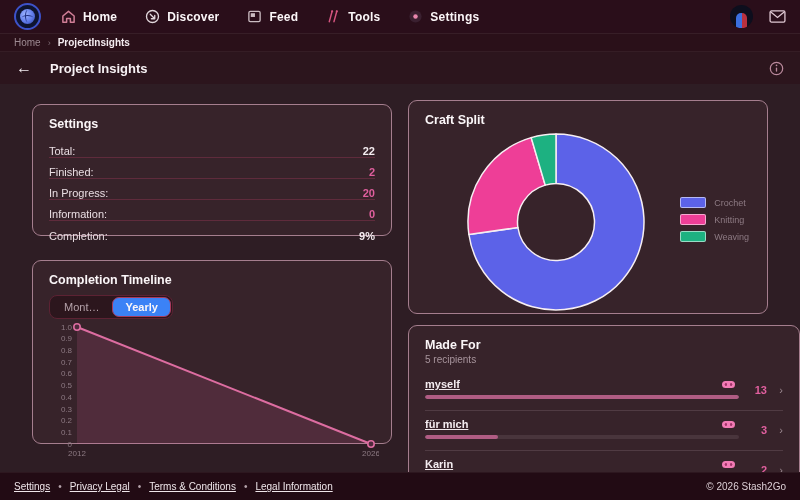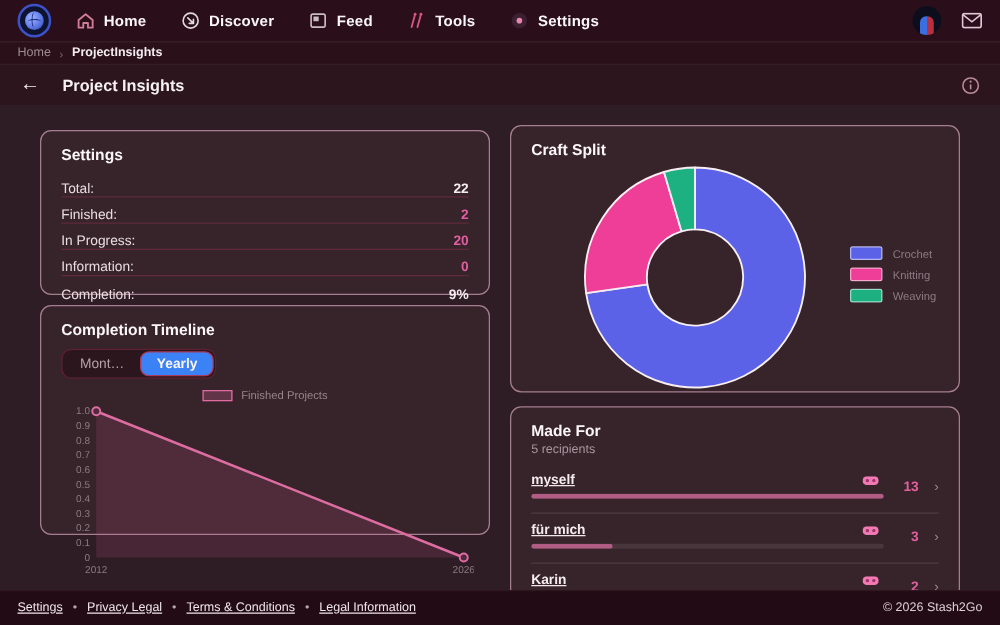--- a/index.html
+++ b/index.html
@@ -55,23 +55,23 @@
   .main {
     position:absolute; top:84px; left:0; right:0; bottom:28px;
     background:#2e1d24; overflow:hidden;
   }
   .card {
     position:absolute; background:#37232a; border:1px solid #a57e8e;
     border-radius:9px; padding:12px 16px;
   }
   .card-title { font-size:12.5px; font-weight:bold; color:#fbf6f8; }
   #card-overview { left:32px; top:20px;  width:360px; height:132px; }
-  #card-timeline { left:32px; top:160px; width:360px; height:184px; }
+  #card-timeline { left:32px; top:176px; width:360px; height:184px; }
   #card-craft    { left:408px; top:16px; width:360px; height:214px; }
-  #card-madefor  { left:408px; top:241px; width:360px; height:176px; padding:12px 16px 0;}
+  #card-madefor  { left:408px; top:241px; width:392px; height:176px; padding:12px 16px 0;}
   
   .ov-rows { margin-top:6px; }
   .ov-row { display:flex; justify-content:space-between; align-items:flex-end;
     height:21px; border-bottom:1px solid #5f2b3c; }
   .ov-row:last-child { border-bottom:none; }
   .ov-label { font-size:11px; color:#e9dde2; }
   .ov-value { font-size:11px; font-weight:bold; color:#f4ecf0; }
   .ov-value.accent { color:#e05f9e; }
   
   .toggle-group { display:inline-flex; margin-top:8px; border:1px solid #5c2233;
@@ -229,24 +229,20 @@
           <span class="ov-value">9%</span>
         </div>
       </div>
   </div>
 
   <div class="card" id="card-timeline">
     <div class="card-title">Completion Timeline</div>
     <div class="toggle-group">
       <div class="toggle-btn">Mont…</div>
       <div class="toggle-btn active">Yearly</div>
-    </div>
-    <div class="tl-legend">
-      <span class="tl-swatch"></span>
-      <span class="tl-legend-label">Finished Projects</span>
     </div>
     <svg id="timeline-svg" width="330" height="138">
         <text x="23" y="125.6" text-anchor="end" class="tick-label">0</text>
         <text x="23" y="113.89999999999999" text-anchor="end" class="tick-label">0.1</text>
         <text x="23" y="102.2" text-anchor="end" class="tick-label">0.2</text>
         <text x="23" y="90.49999999999999" text-anchor="end" class="tick-label">0.3</text>
         <text x="23" y="78.8" text-anchor="end" class="tick-label">0.4</text>
         <text x="23" y="67.1" text-anchor="end" class="tick-label">0.5</text>
         <text x="23" y="55.400000000000006" text-anchor="end" class="tick-label">0.6</text>
         <text x="23" y="43.70000000000001" text-anchor="end" class="tick-label">0.7</text>

